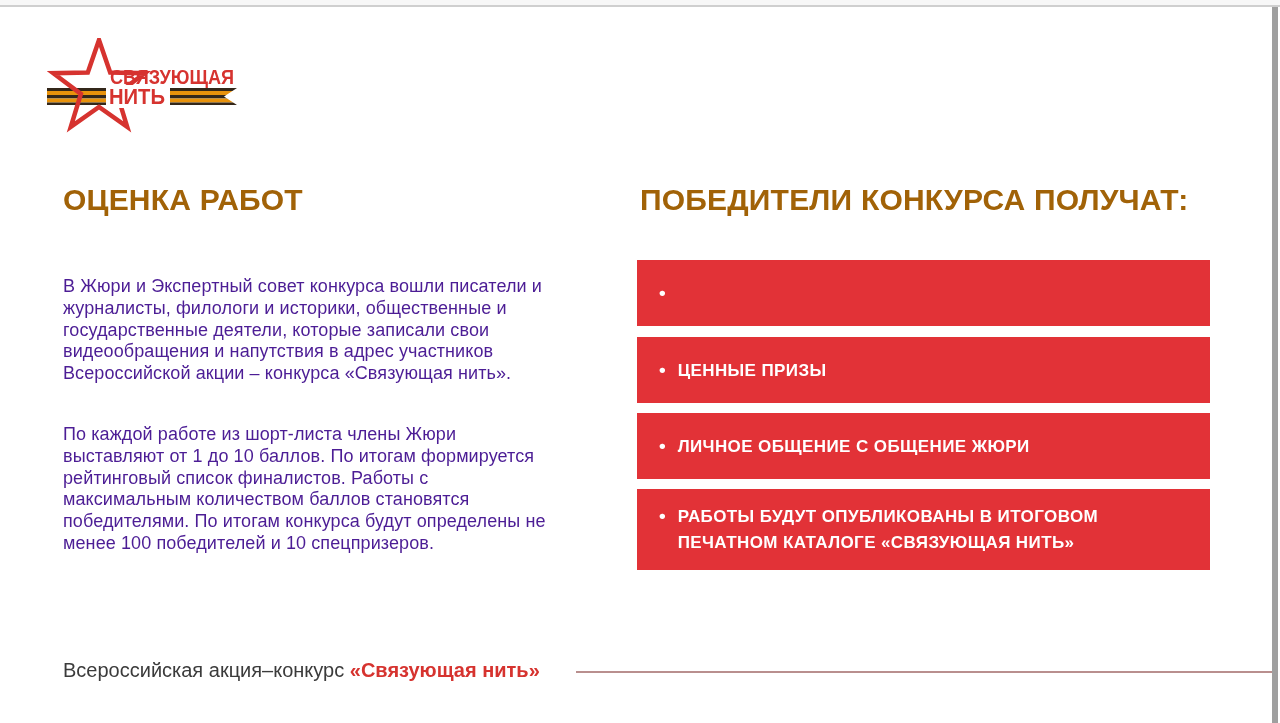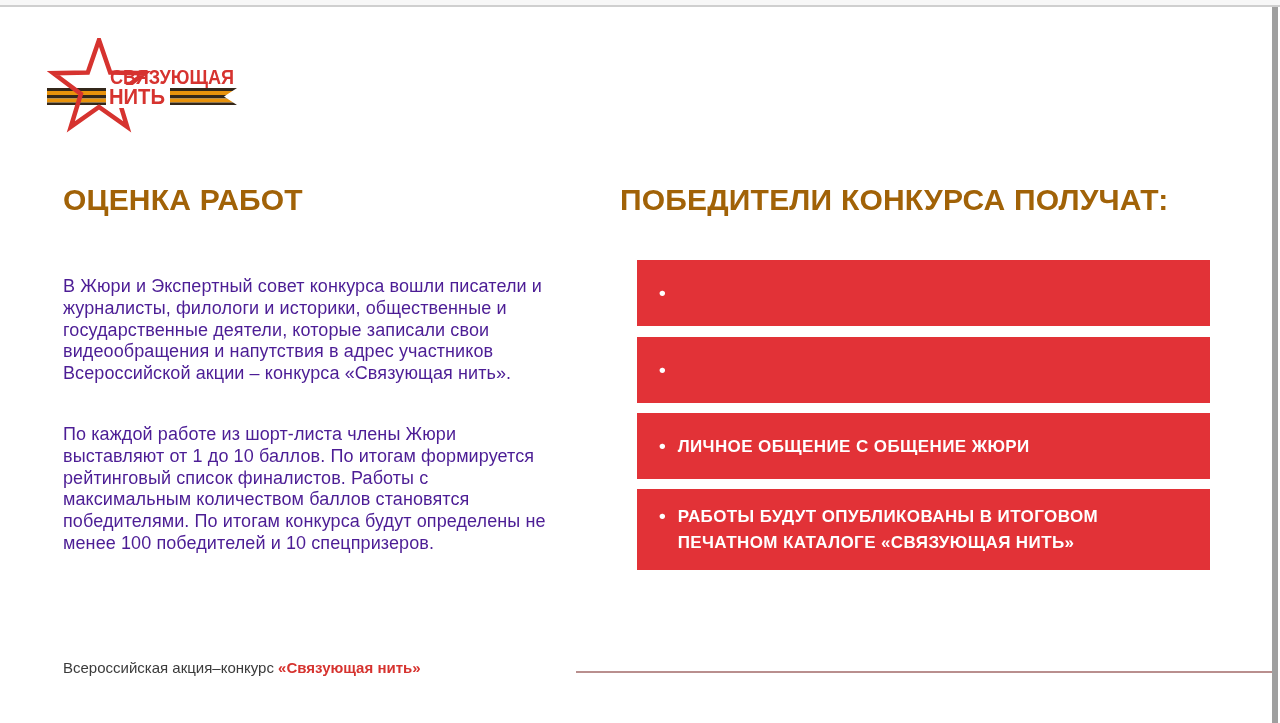--- a/index.html
+++ b/index.html
@@ -12,21 +12,21 @@
   .top-line{position:absolute;left:0;top:5px;width:1280px;height:2px;background:#cfcfcf;}
   .right-bar{position:absolute;left:1272px;top:7px;width:6px;height:716px;background:#9f9f9f;}
   
   .logo{position:absolute;left:47px;top:38px;width:190px;height:105px;}
   
   .heading{
     position:absolute;font-weight:700;font-size:30px;color:#a16207;
     letter-spacing:0.2px;white-space:nowrap;
   }
   .heading-left{left:63px;top:183px;}
-  .heading-right{left:620px;top:183px;}
+  .heading-right{left:640px;top:183px;}
   .para{
     position:absolute;left:63px;width:530px;font-size:18px;line-height:21.8px;
     color:#4c1d95;white-space:pre-line;letter-spacing:0.1px;
   }
   .para1{top:276px;}
   .para2{top:424px;}
   
   .banner{
     position:absolute;left:637px;width:573px;background:#e23237;
     display:flex;align-items:center;box-sizing:border-box;padding-left:22px;
@@ -38,21 +38,21 @@
   .banner-inner{display:flex;align-items:baseline;}
   .banner-bullet{
     color:#ffffff;font-size:19px;font-weight:700;margin-right:12px;line-height:26px;
   }
   .banner-text{
     color:#ffffff;font-weight:700;font-size:17px;line-height:26px;
     letter-spacing:0.4px;white-space:pre-line;
   }
   
   .footer{
-    position:absolute;left:63px;top:659px;font-size:15px;color:#3b3b3b;
+    position:absolute;left:63px;top:659px;font-size:20px;color:#3b3b3b;
     white-space:nowrap;
   }
   .footer-highlight{color:#d6332f;font-weight:700;}
   .footer-line{position:absolute;left:576px;top:671px;width:696px;height:2px;background:#b98f8e;}
 </style>
 </head>
 <body>
 
 <div class="top-strip"></div>
 <div class="top-line"></div>
@@ -99,20 +99,21 @@
 <div class="heading heading-right">ПОБЕДИТЕЛИ КОНКУРСА ПОЛУЧАТ:</div>
 
 <div class="banner banner1">
   <div class="banner-inner">
     <span class="banner-bullet">•</span>
   </div>
 </div>
 <div class="banner banner2">
   <div class="banner-inner">
     <span class="banner-bullet">•</span>
+    <span class="banner-text">ЦЕННЫЕ ПРИЗЫ</span>
   </div>
 </div>
 <div class="banner banner3">
   <div class="banner-inner">
     <span class="banner-bullet">•</span>
     <span class="banner-text">ЛИЧНОЕ ОБЩЕНИЕ С ОБЩЕНИЕ ЖЮРИ</span>
   </div>
 </div>
 <div class="banner banner4">
   <div class="banner-inner">

